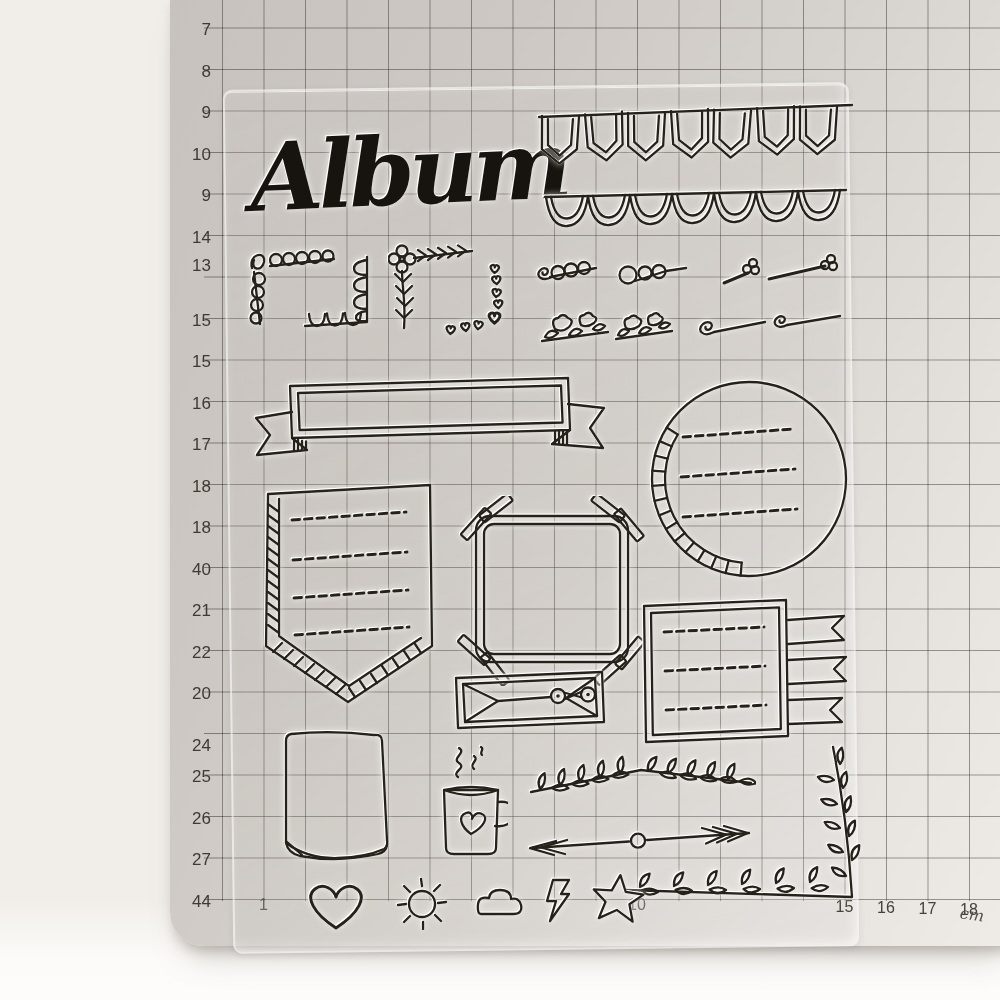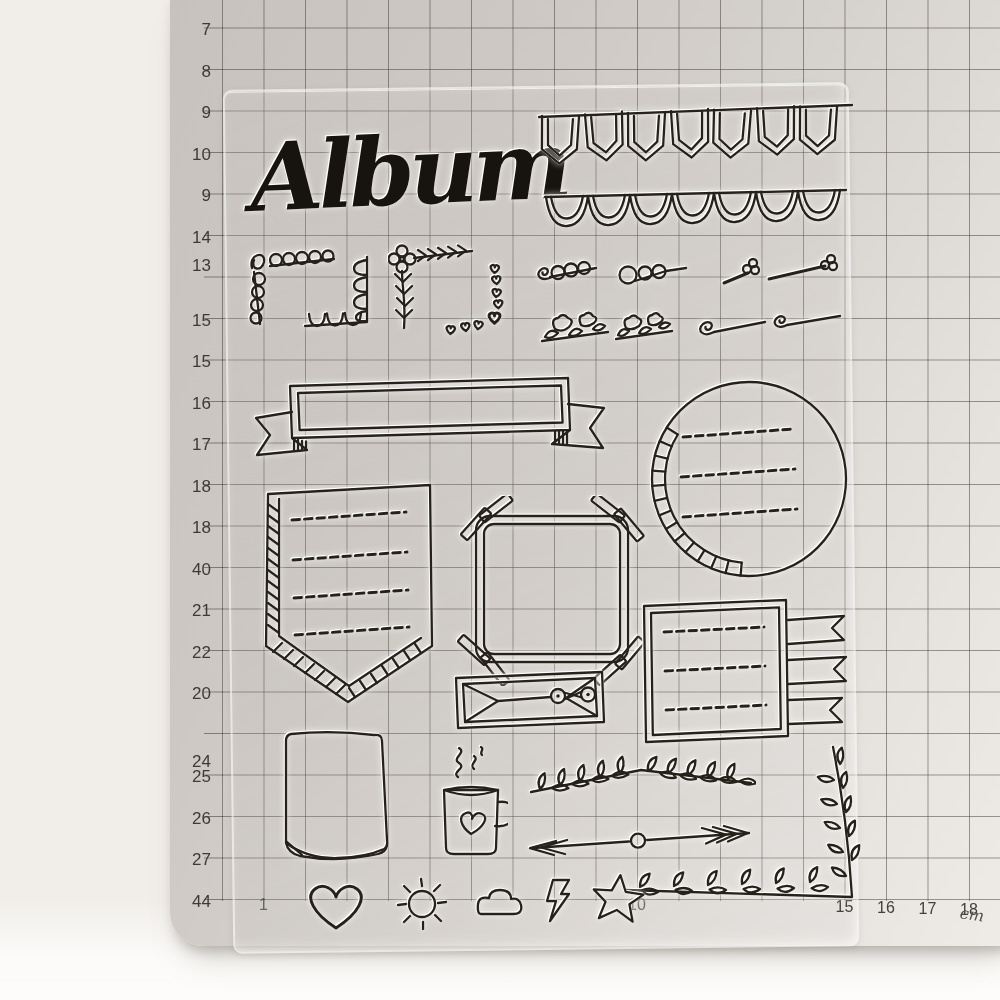--- a/index.html
+++ b/index.html
@@ -60,21 +60,21 @@
     <span class="num" style="top:310.5px">15</span>
     <span class="num" style="top:352px">15</span>
     <span class="num" style="top:393.5px">16</span>
     <span class="num" style="top:435px">17</span>
     <span class="num" style="top:476.5px">18</span>
     <span class="num" style="top:518px">18</span>
     <span class="num" style="top:559.5px">40</span>
     <span class="num" style="top:601px">21</span>
     <span class="num" style="top:642.5px">22</span>
     <span class="num" style="top:684px">20</span>
-    <span class="num" style="top:752px">24</span>
+    <span class="num" style="top:736px">24</span>
     <span class="num" style="top:767px">25</span>
     <span class="num" style="top:808.5px">26</span>
     <span class="num" style="top:850px">27</span>
     <span class="num" style="top:891.5px">44</span>
   </div>
 
   <div id="sheet"></div>
 
   <div>
     <span class="bnum" style="left:248.5px;top:896px;opacity:.75">1</span>

